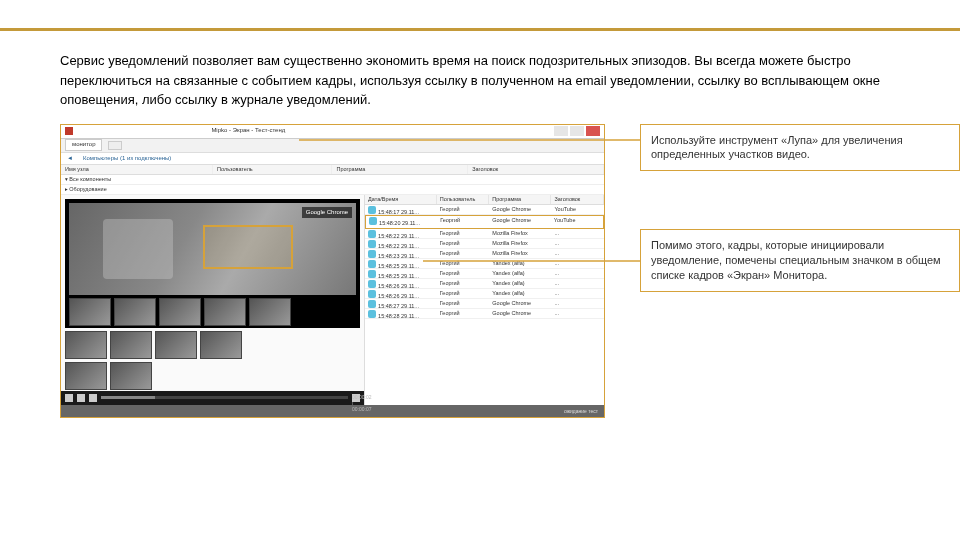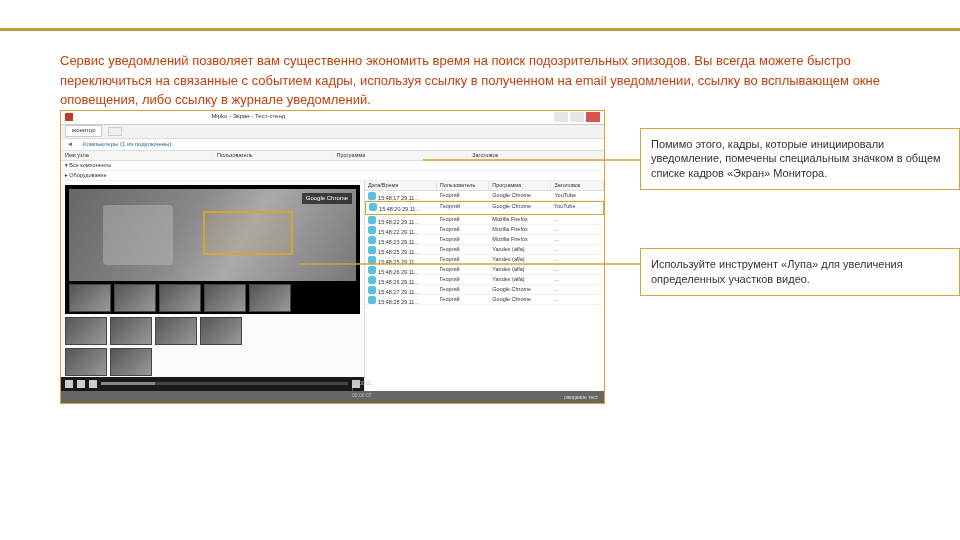--- a/index.html
+++ b/index.html
@@ -2,21 +2,21 @@
 <html><head>
 <meta charset="utf-8">
 <style>
 *{box-sizing:border-box;margin:0;padding:0}
 body{width:960px;height:540px;background:#fff;font-family:"Segoe UI",Arial,sans-serif;color:#333;position:relative;overflow:hidden}
 .slide{padding:28px 60px 0 60px}
 .title{font-size:30px;font-weight:400;color:#333;margin-bottom:12px}
 .rule{height:3px;background:#c49a3a;width:100%;margin-bottom:20px;position:relative}
 .rule::before{content:"";position:absolute;left:-60px;top:0;height:3px;width:60px;background:#c49a3a}
 .rule::after{content:"";position:absolute;right:-60px;top:0;height:3px;width:60px;background:#c49a3a}
-.intro{font-size:13px;line-height:1.5;color:#c2410c;}
+.intro{font-size:13px;line-height:1.5;color:#000000;margin-bottom:14px}
 .content{position:relative;display:flex;gap:24px;align-items:flex-start}
 
 
 .app{width:545px;border:1px solid #d6a23a;background:#fff;font-size:6px;line-height:1.2}
 .titlebar{height:14px;background:#fff;border-bottom:1px solid #ccc;display:flex;align-items:center;padding:0 4px;font-size:6px;position:relative}
 .titlebar .winbtns{margin-left:auto;display:flex;gap:2px}
 .titlebar .winbtns span{display:inline-block;width:14px;height:10px;background:#e6e6e6}
 .titlebar .winbtns .close{background:#d9534f}
 .toolbar{height:14px;background:#f2f2f2;border-bottom:1px solid #ddd;padding:2px 4px;display:flex;gap:6px;align-items:center}
 .toolbar .tab{padding:1px 6px;background:#fff;border:1px solid #ccc;font-size:6px}
@@ -206,27 +206,27 @@
               </div>
             </div>
         </div>
       </div>
       <div class="statusbar">
         <span>ожидание  тест</span>
       </div>
     </div>
 
     <div class="callouts">
+      <div class="note">
+        <span>Используйте инструмент «Лупа» для увеличения определенных участков видео.</span>
+        <svg class="leader" style="left:-342px;top:14px;width:342px;height:2px">
+            <line x1="0" y1="1" x2="342" y2="1" stroke="#d6a23a" stroke-width="1.5"></line>
+          </svg>
+      </div>
       <div class="note" style="margin-top:18px">
         <span>Помимо этого, кадры, которые инициировали уведомление, помечены специальным значком в общем списке кадров «Экран» Монитора.</span>
         <svg class="leader" style="left:-218px;top:30px;width:218px;height:2px">
             <line x1="0" y1="1" x2="218" y2="1" stroke="#d6a23a" stroke-width="1.5"></line>
           </svg>
       </div>
-      <div class="note">
-        <span>Используйте инструмент «Лупа» для увеличения определенных участков видео.</span>
-        <svg class="leader" style="left:-342px;top:14px;width:342px;height:2px">
-            <line x1="0" y1="1" x2="342" y2="1" stroke="#d6a23a" stroke-width="1.5"></line>
-          </svg>
-      </div>
     </div>
   </div>
 </div>
 
 </body></html>

